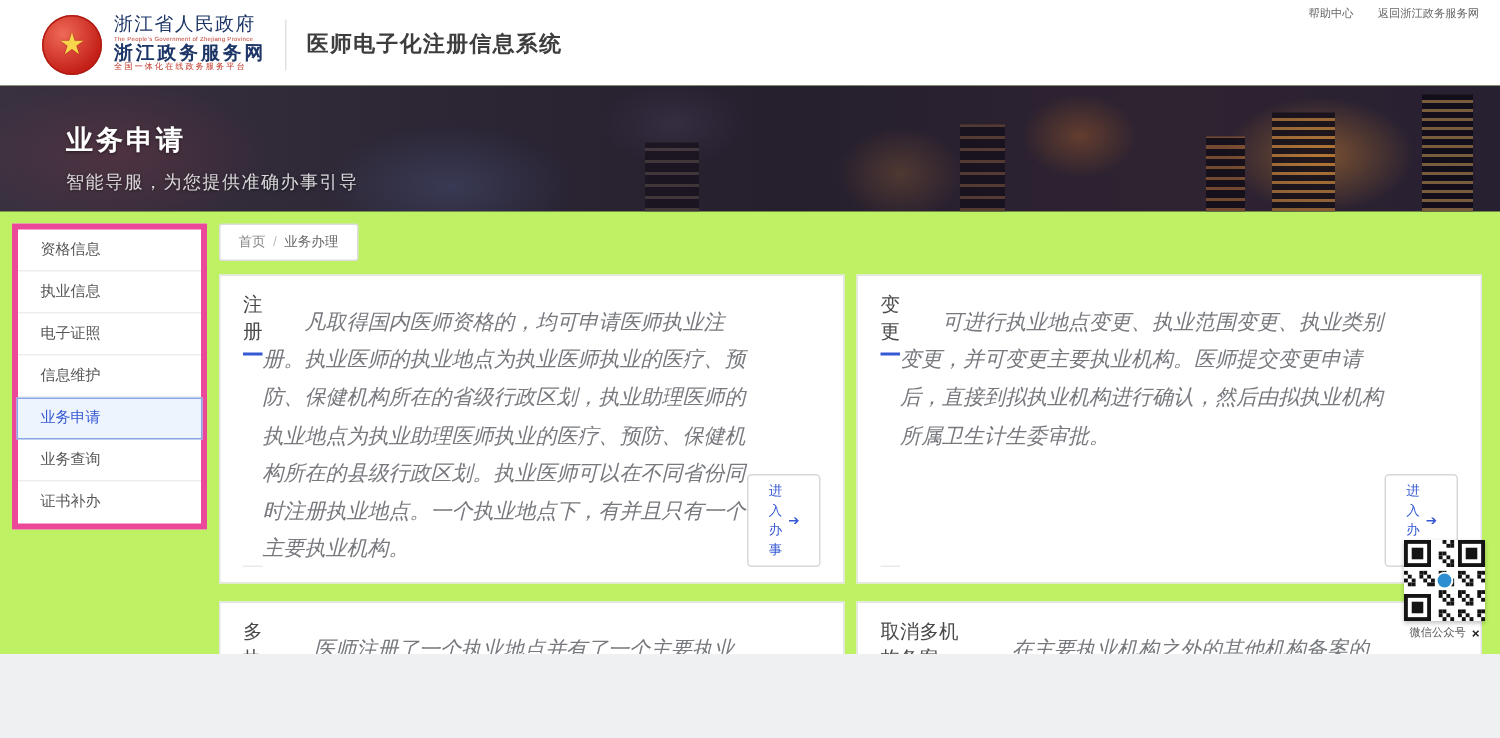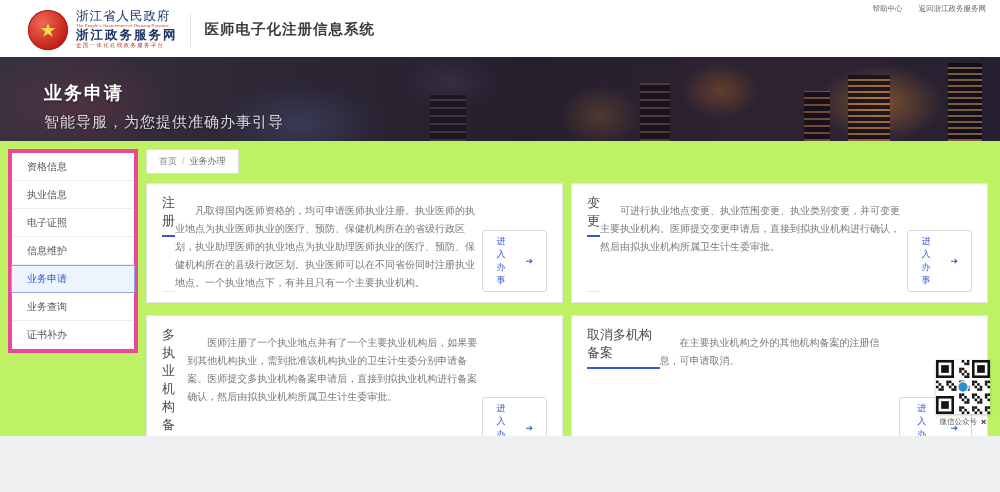--- a/index.html
+++ b/index.html
@@ -42,21 +42,21 @@
   .bld.b2 { right:170px; width:26px; height:50px;
     background:repeating-linear-gradient(0deg, rgba(255,150,50,.35) 0 2px, rgba(18,14,24,.92) 2px 7px); }
   .bld.b3 { right:18px; width:34px; height:78px;
     background:repeating-linear-gradient(0deg, rgba(250,190,80,.40) 0 2px, rgba(16,12,22,.92) 2px 6px); }
   .bld.b4 { right:330px; width:30px; height:58px;
     background:repeating-linear-gradient(0deg, rgba(200,130,60,.28) 0 2px, rgba(22,17,28,.9) 2px 8px); }
   .bld.b5 { left:430px; width:36px; height:46px;
     background:repeating-linear-gradient(0deg, rgba(160,130,90,.22) 0 2px, rgba(24,19,30,.88) 2px 8px); }
   .banner-inner { position:relative; padding:24px 0 0 44px; z-index:2; }
   .banner-title { font-size:18px; font-weight:bold; color:#fff; letter-spacing:2px; text-shadow:0 1px 2px rgba(0,0,0,.5); }
-  .banner-subtitle { margin-top:8px; font-size:15px; color:rgba(255,255,255,.82); letter-spacing:1px; text-shadow:0 1px 2px rgba(0,0,0,.5); }
+  .banner-subtitle { margin-top:8px; font-size:12px; color:rgba(255,255,255,.82); letter-spacing:1px; text-shadow:0 1px 2px rgba(0,0,0,.5); }
 
   
   .main { display:flex; align-items:flex-start; padding:8px 12px 0 8px; }
   .sidebar { width:130px; flex:0 0 130px; background:#fff; border:4px solid #ec4899; }
   .side-item { height:28px; line-height:27px; padding-left:15px; font-size:10px; color:#555;
                border-bottom:1px solid #ededee; cursor:pointer; }
   .side-item:last-child { border-bottom:none; }
   .side-item.active { color:#3558d4; background:#eef4fe; border:1px solid #8aa6e6; margin:0 -1px; line-height:26px; }
 
   .content { flex:1; margin-left:8px; }
@@ -65,23 +65,23 @@
   .breadcrumb .bc-home { color:#888; cursor:pointer; }
   .breadcrumb .bc-sep { margin:0 5px; color:#bbb; }
   .breadcrumb .bc-cur { color:#666;text-align:center; }
 
   .cards { margin-top:9px; display:grid; grid-template-columns:1fr 1fr; gap:12px 8px;
            grid-auto-rows:minmax(106px, auto); }
   .card { background:#fff; border:1px solid #e4e4e6; padding:10px 15px 10px; display:flex; flex-direction:row; }
   .card-head { border-bottom:1px solid #e9e9ea; }
   .card-title { display:inline-block; font-size:13px; color:#4a4a4a; padding-bottom:5px;
                 border-bottom:2px solid #3558d4; margin-bottom:-1px; }
-  .card-desc { margin-top:8px; font-size:10px; color:#77797e; line-height:1.8; text-indent:2em; }
+  .card-desc { margin-top:8px; font-size:14px; color:#77797e; line-height:1.8; text-indent:2em;font-style:italic; }
   .card-btn-row { margin-top:auto; padding-top:9px; text-align:center; }
-  .enter-btn { display:inline-flex; align-items:center; gap:20px; background:#fff; border:1px solid #d8d8da;
+  .enter-btn { display:inline-flex; align-items:center; gap:4px; background:#fff; border:1px solid #d8d8da;
                border-radius:3px; padding:4px 13px; font-size:9px; color:#3558d4; cursor:pointer;
                font-family:"Liberation Sans", sans-serif; }
   .enter-btn .arrow { font-size:9px; color:#3558d4; }
 
   
   .qr-widget { position:absolute; right:6px; top:360px; width:62px; text-align:center; z-index:5; }
   .qr-widget svg { width:54px; height:54px; background:#fff; box-shadow:0 1px 3px rgba(0,0,0,.25); display:block; margin:0 auto; }
   .qr-caption { margin-top:3px; font-size:7.5px; color:#555; display:flex; align-items:center; justify-content:center; gap:4px; }
   .qr-close { font-weight:bold; color:#222; font-size:9px; cursor:pointer; line-height:1; }
 </style>

